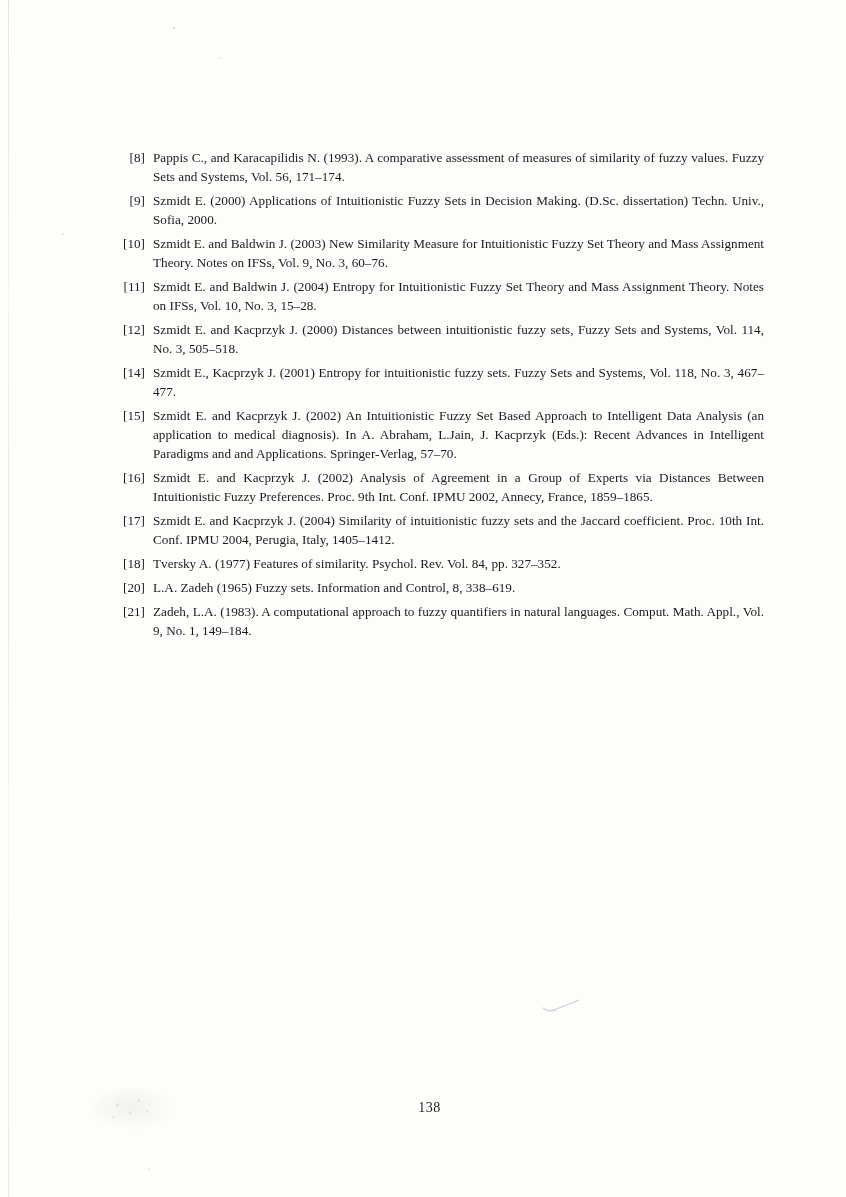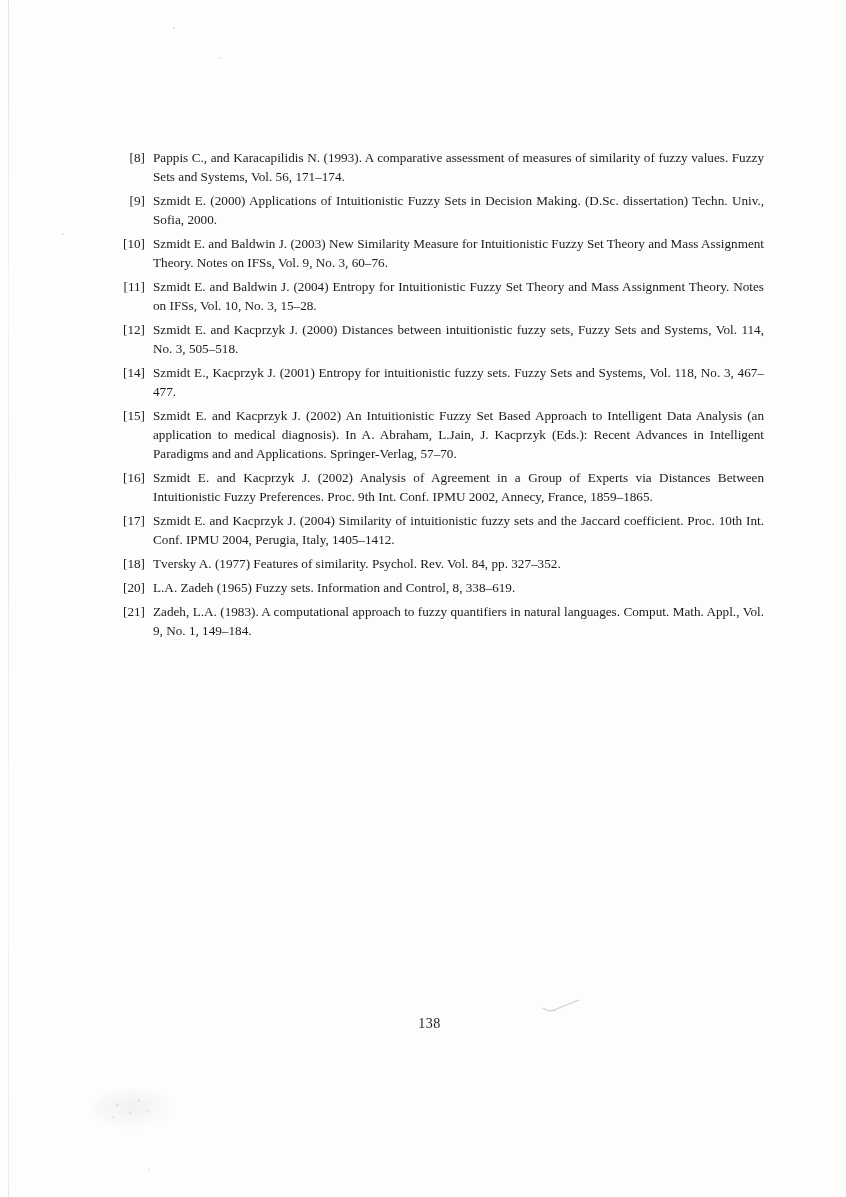--- a/index.html
+++ b/index.html
@@ -53,21 +53,21 @@
   .ref-text {
     flex: 1;
     margin: 0 0 0 8px;
     text-align: justify;
   }
   .italic { }
   
   .page-number {
     position: absolute;
     left: 0;
-    top: 1016px;
+    top: 1100px;
     width: 846px;
     padding-left: 13px;
     box-sizing: border-box;
     text-align: center;
     font-size: 14px;
     letter-spacing: 0.5px;
   }
   
   .pencil-mark {
     position: absolute;

